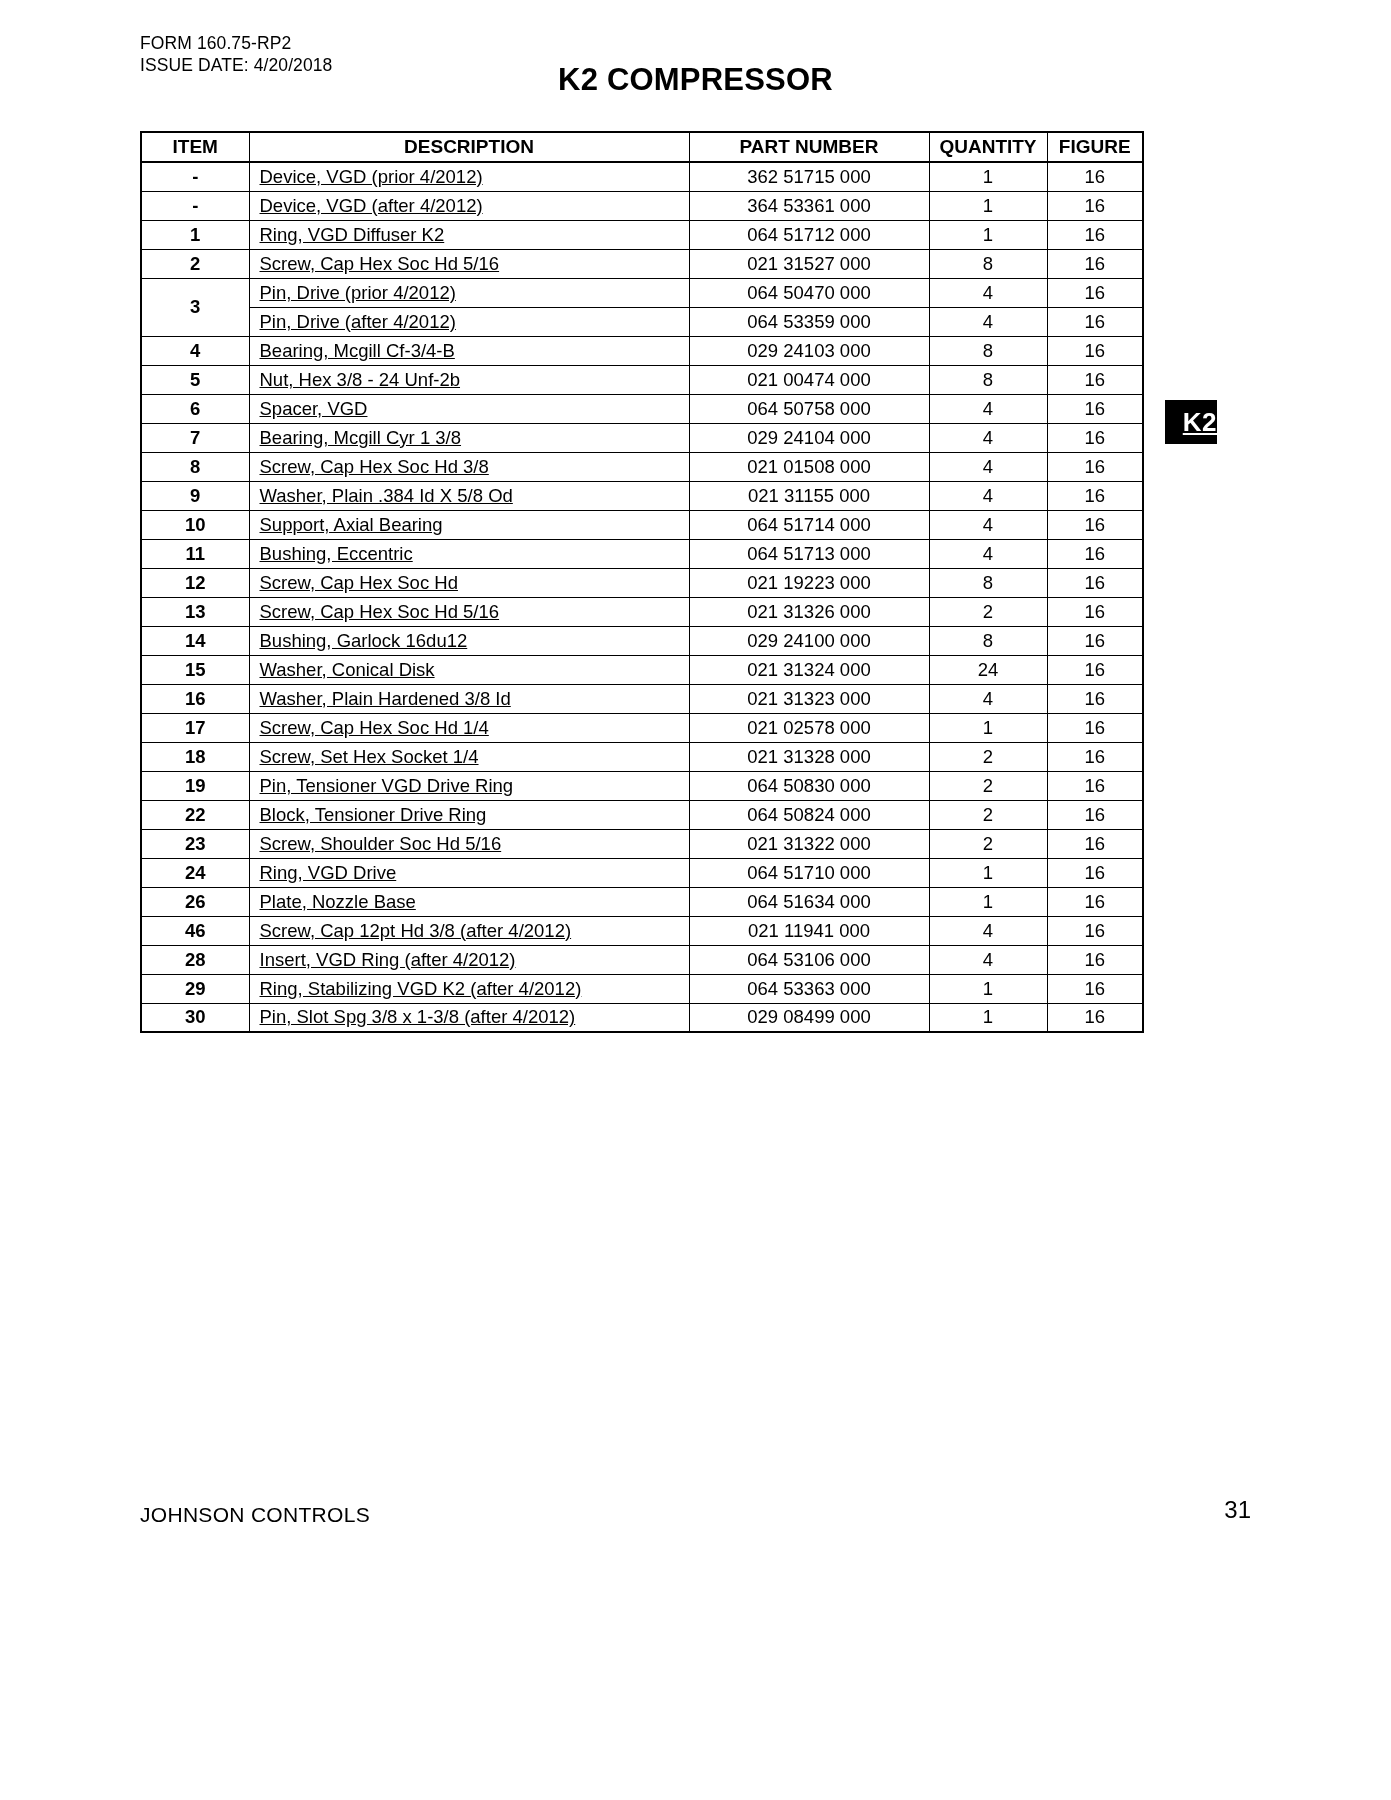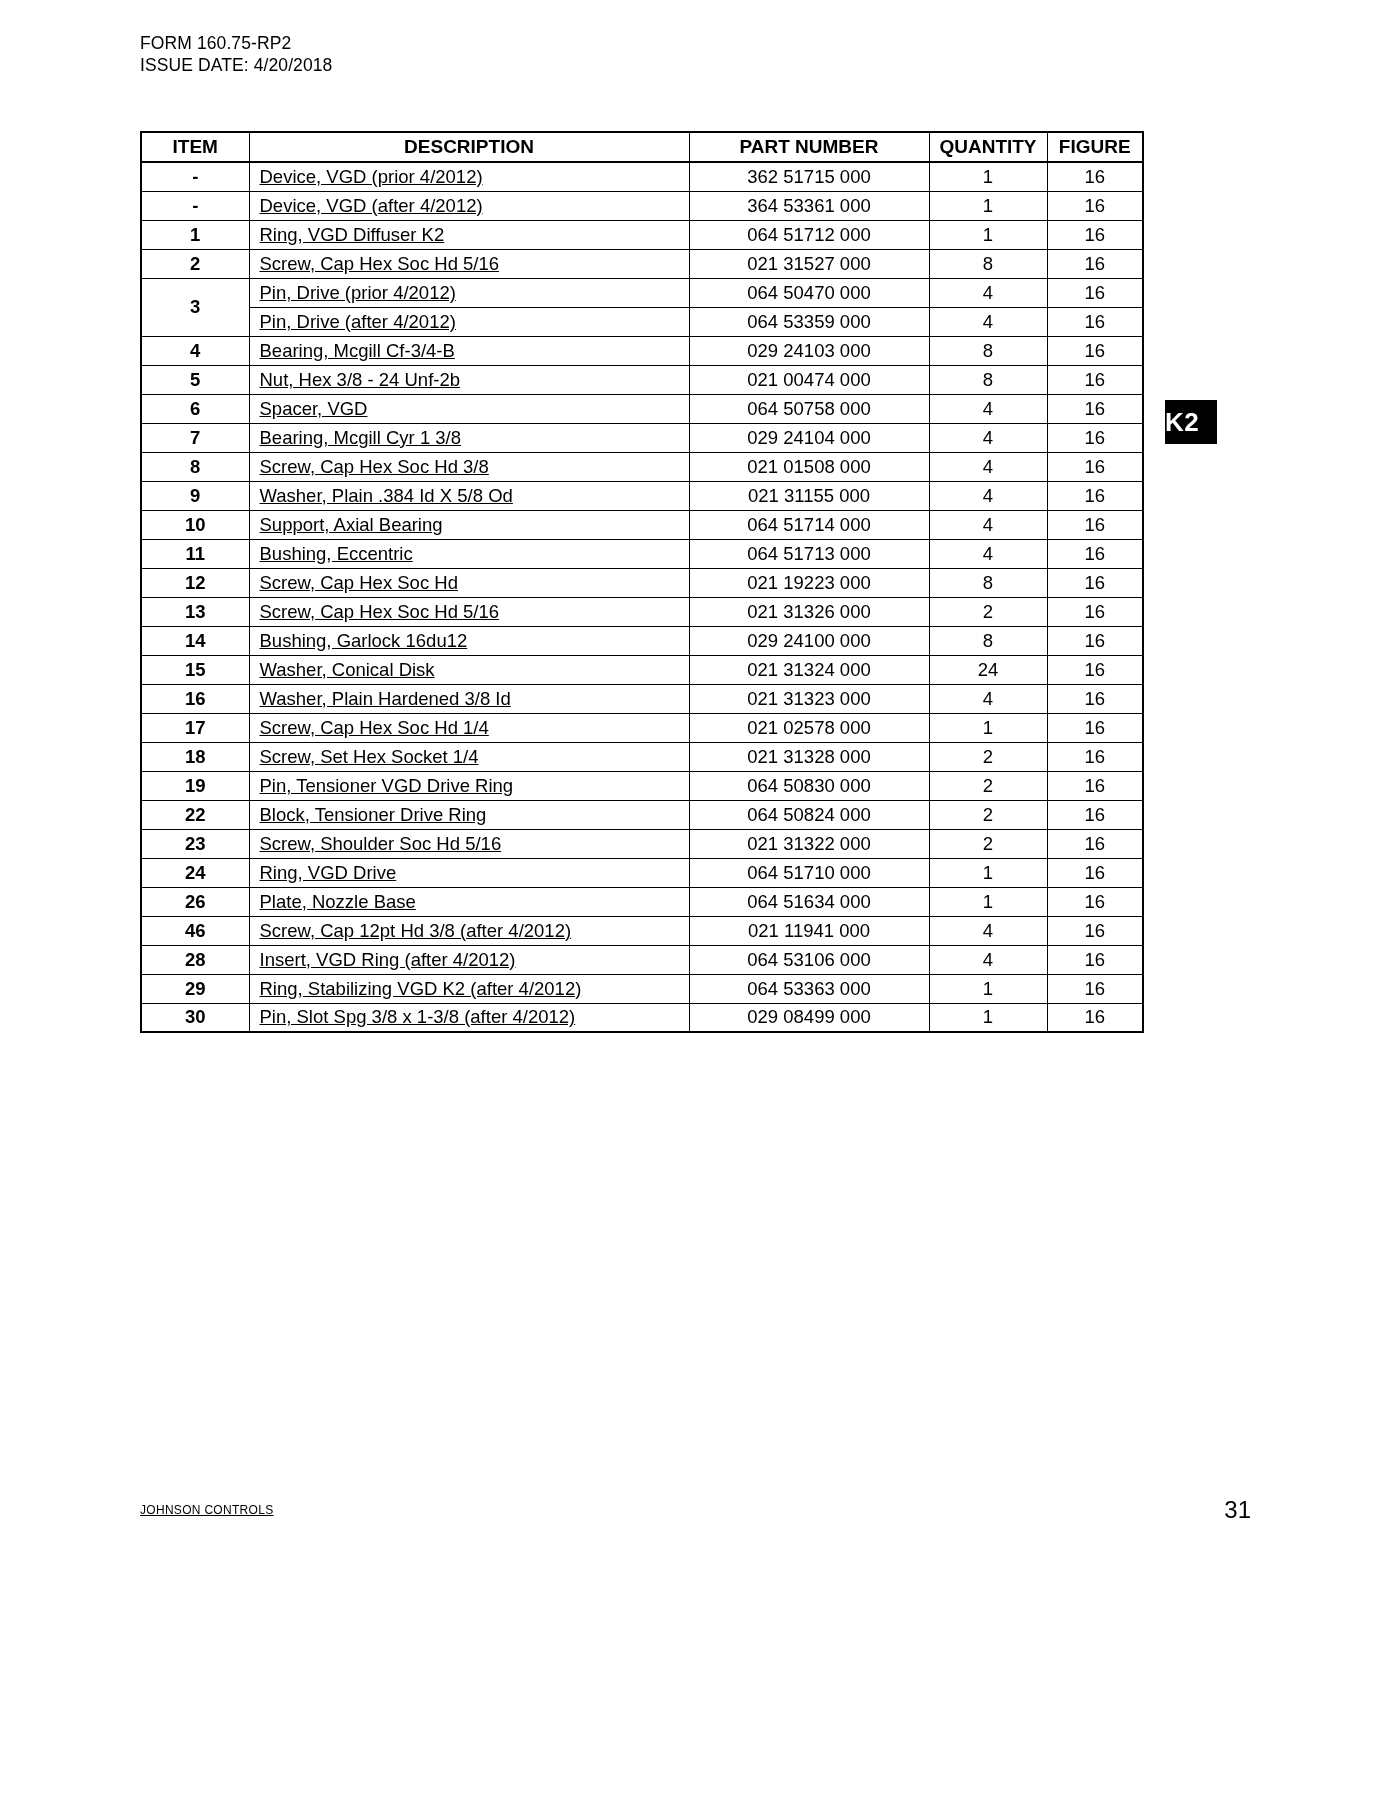--- a/index.html
+++ b/index.html
@@ -108,51 +108,52 @@
     left: 1165px;
     top: 400px;
     width: 52px;
     height: 44px;
     background: #000000;
     color: #ffffff;
     font-weight: bold;
     font-size: 26px;
     display: flex;
     align-items: center;
-    justify-content: flex-start;
+    justify-content: flex-end;
     letter-spacing: 0.5px;
+    text-decoration: underline;
   }
 
   
   .footer-left {
     position: absolute;
     left: 140px;
     top: 1503px;
-    font-size: 12px;
+    font-size: 21px;
     letter-spacing: 0.3px;
-    text-decoration: underline;
   }
   .footer-page {
     position: absolute;
     right: 140px;
     top: 1496px;
     font-size: 24px;
     font-weight: normal;
   }
 </style>
 </head>
 <body>
 
 <div class="page">
 
   <div class="form-meta">
     <div>FORM 160.75-RP2</div>
     <div>ISSUE DATE: 4/20/2018</div>
   </div>
 
+  <div class="doc-title">K2 COMPRESSOR</div>
 
 
   <div class="table-wrap">
     <table class="parts">
       <colgroup>
         <col class="c-item">
           <col class="c-desc">
           <col class="c-part">
           <col class="c-qty">
           <col class="c-fig">

